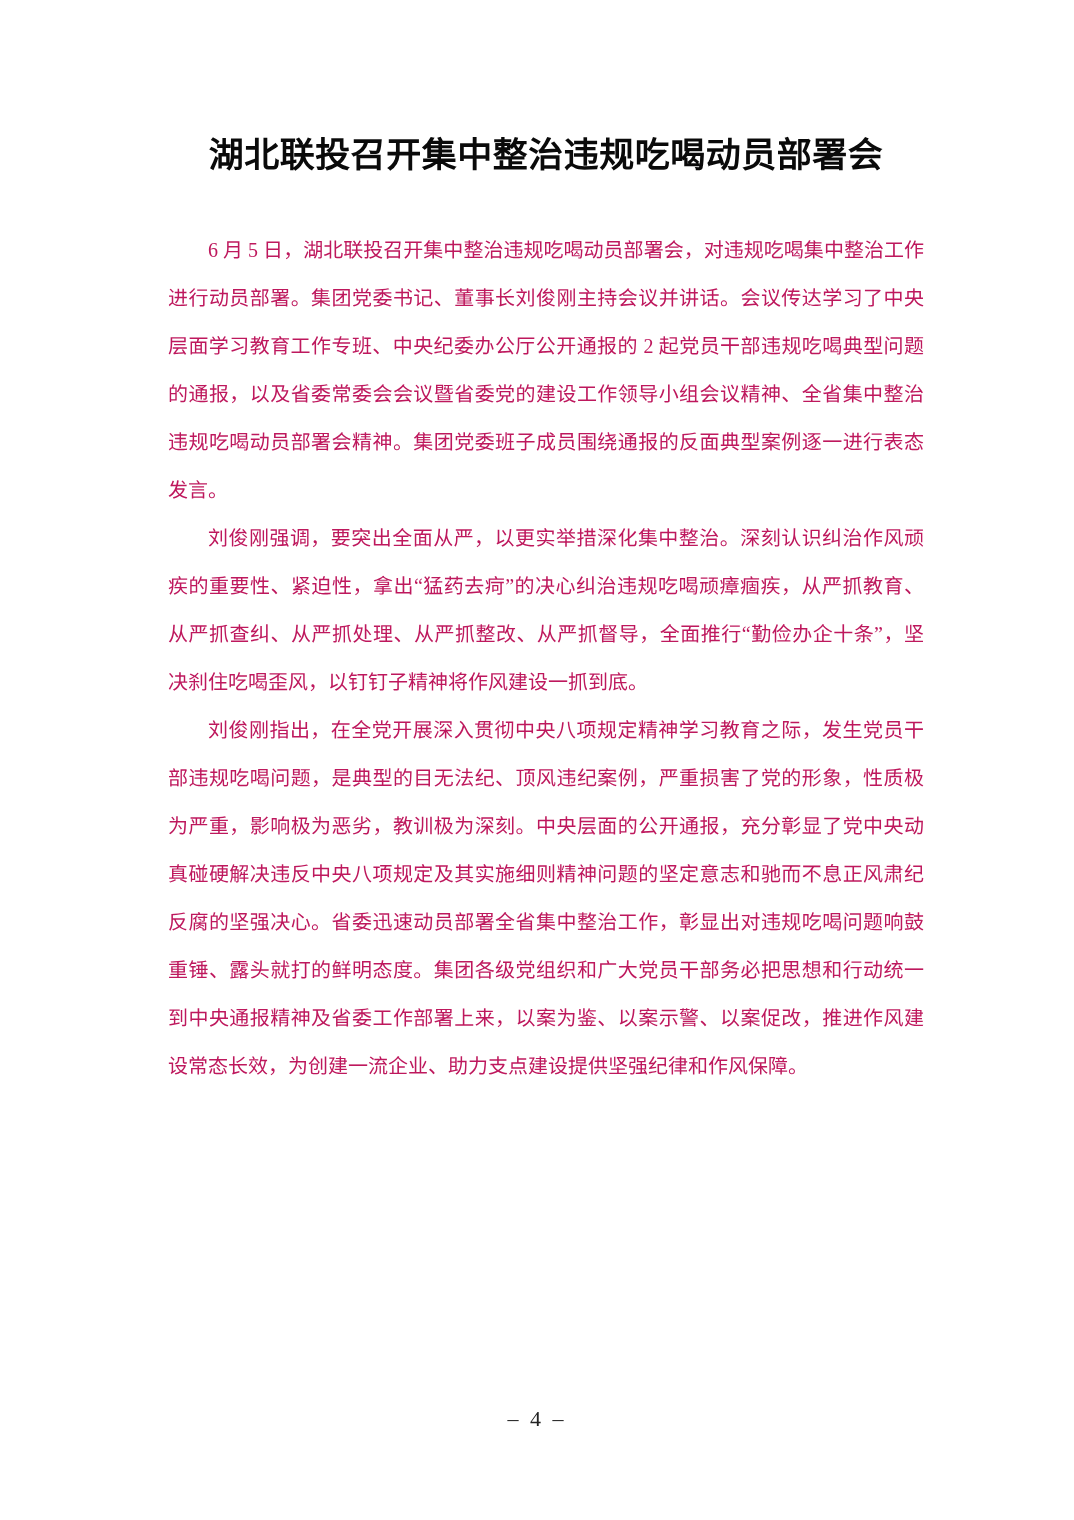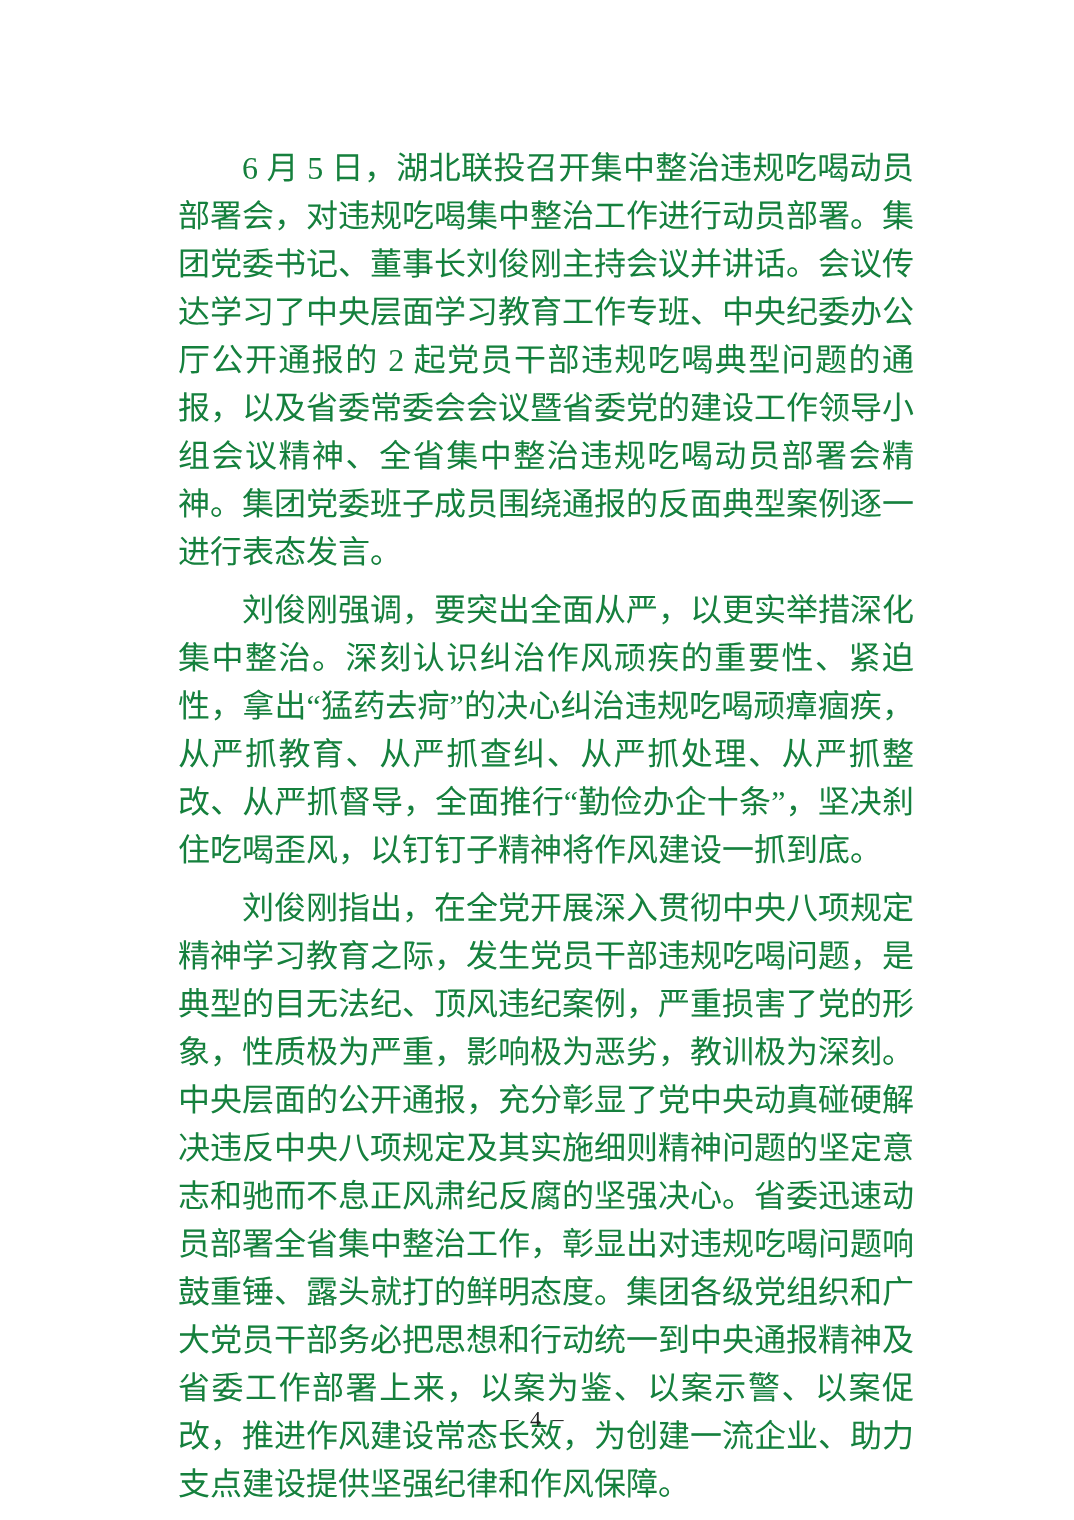--- a/index.html
+++ b/index.html
@@ -26,48 +26,49 @@
     margin: 0 0 48px 0;
     font-size: 35px;
     line-height: 44px;
     font-weight: bold;
     text-align: center;
     letter-spacing: 0.5px;
     color: #0a0a0a;
     font-family: "Liberation Serif", "DejaVu Serif", serif;
   }
   .doc-para {
-    margin: 10px;
-    font-size: 32px;
+    margin: 0;
+    font-size: 20px;
     line-height: 48px;
     text-align: justify;
     text-justify: inter-ideograph;
     text-indent: 2em;
     word-break: break-all;
-    color: #15803d;
+    color: #be185d;
   }
   .page-footer {
     position: absolute;
     left: 0;
     right: 0;
     top: 1406px;
     text-align: center;
   }
   .page-number {
     font-size: 22px;
     letter-spacing: 3px;
     color: #222222;
     font-family: "Liberation Serif", "DejaVu Serif", serif;
   }
 </style>
 </head>
 <body>
 
 <div class="page">
   <div class="content">
+    <h1 class="doc-title">湖北联投召开集中整治违规吃喝动员部署会</h1>
     <p class="doc-para">6 月 5 日，湖北联投召开集中整治违规吃喝动员部署会，对违规吃喝集中整治工作进行动员部署。集团党委书记、董事长刘俊刚主持会议并讲话。会议传达学习了中央层面学习教育工作专班、中央纪委办公厅公开通报的 2 起党员干部违规吃喝典型问题的通报，以及省委常委会会议暨省委党的建设工作领导小组会议精神、全省集中整治违规吃喝动员部署会精神。集团党委班子成员围绕通报的反面典型案例逐一进行表态发言。</p>
     <p class="doc-para">刘俊刚强调，要突出全面从严，以更实举措深化集中整治。深刻认识纠治作风顽疾的重要性、紧迫性，拿出“猛药去疴”的决心纠治违规吃喝顽瘴痼疾，从严抓教育、从严抓查纠、从严抓处理、从严抓整改、从严抓督导，全面推行“勤俭办企十条”，坚决刹住吃喝歪风，以钉钉子精神将作风建设一抓到底。</p>
     <p class="doc-para">刘俊刚指出，在全党开展深入贯彻中央八项规定精神学习教育之际，发生党员干部违规吃喝问题，是典型的目无法纪、顶风违纪案例，严重损害了党的形象，性质极为严重，影响极为恶劣，教训极为深刻。中央层面的公开通报，充分彰显了党中央动真碰硬解决违反中央八项规定及其实施细则精神问题的坚定意志和驰而不息正风肃纪反腐的坚强决心。省委迅速动员部署全省集中整治工作，彰显出对违规吃喝问题响鼓重锤、露头就打的鲜明态度。集团各级党组织和广大党员干部务必把思想和行动统一到中央通报精神及省委工作部署上来，以案为鉴、以案示警、以案促改，推进作风建设常态长效，为创建一流企业、助力支点建设提供坚强纪律和作风保障。</p>
   </div>
   <div class="page-footer">
     <span class="page-number">– 4 –</span>
   </div>
 </div>
 
 </body></html>

